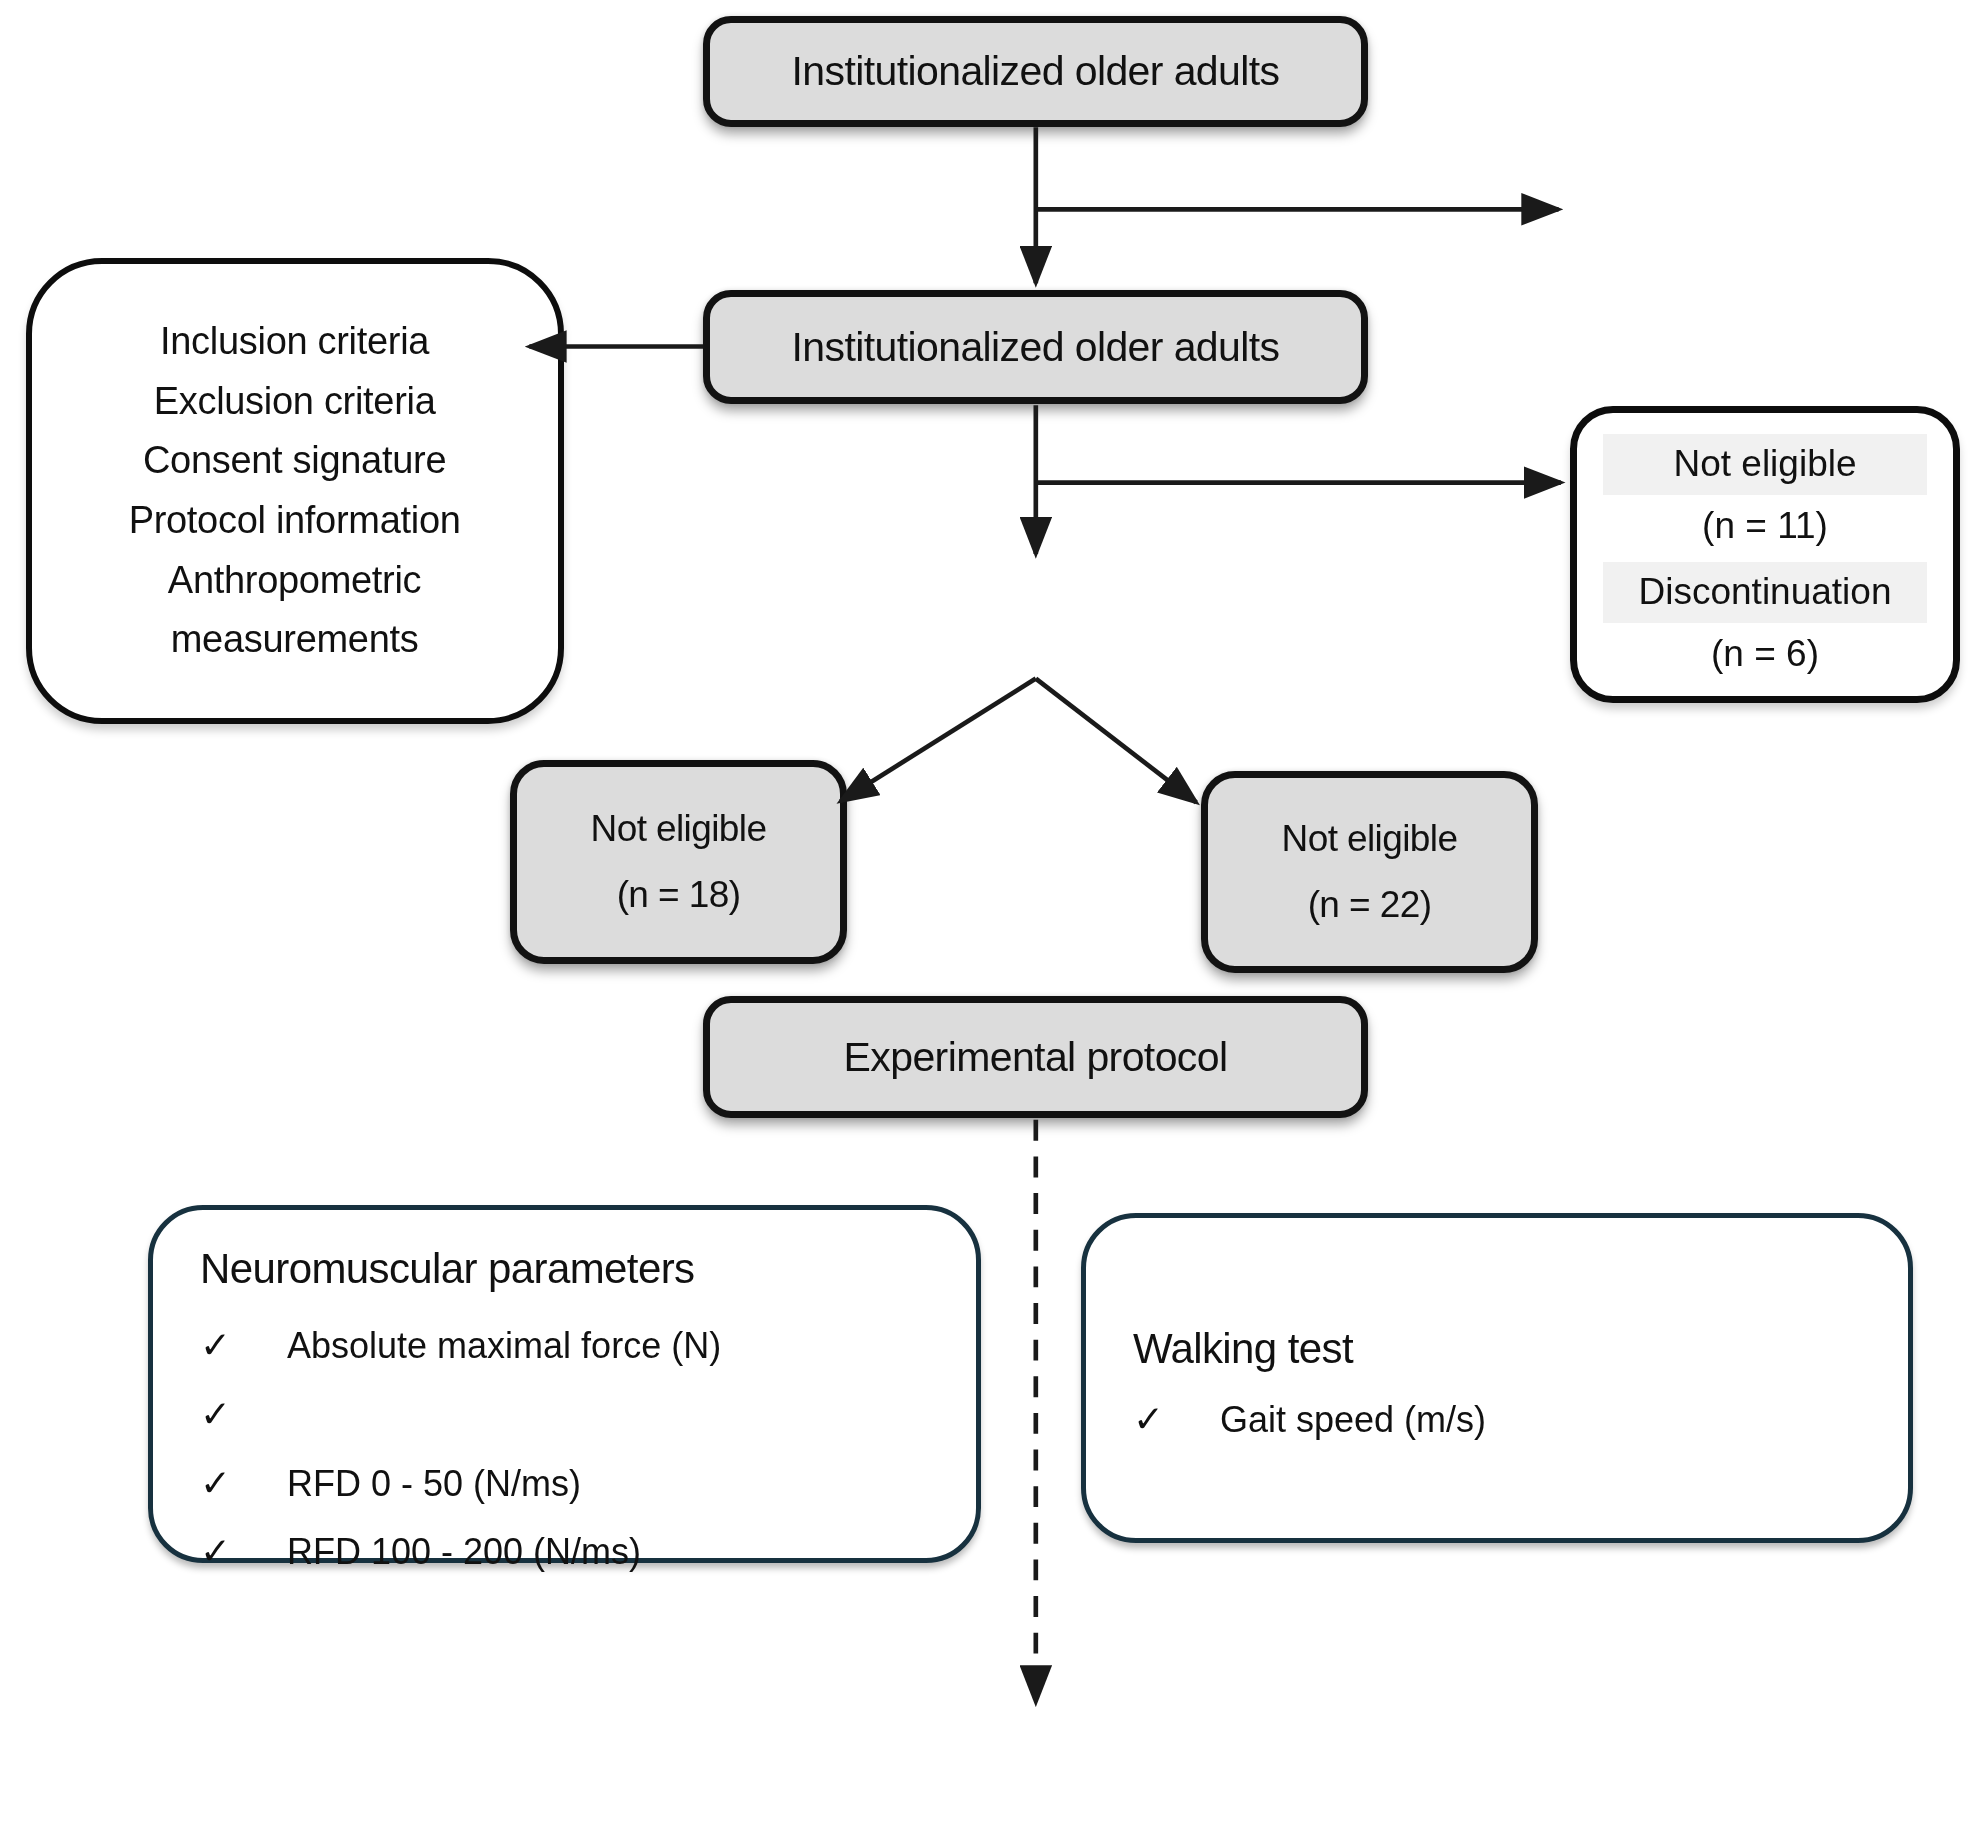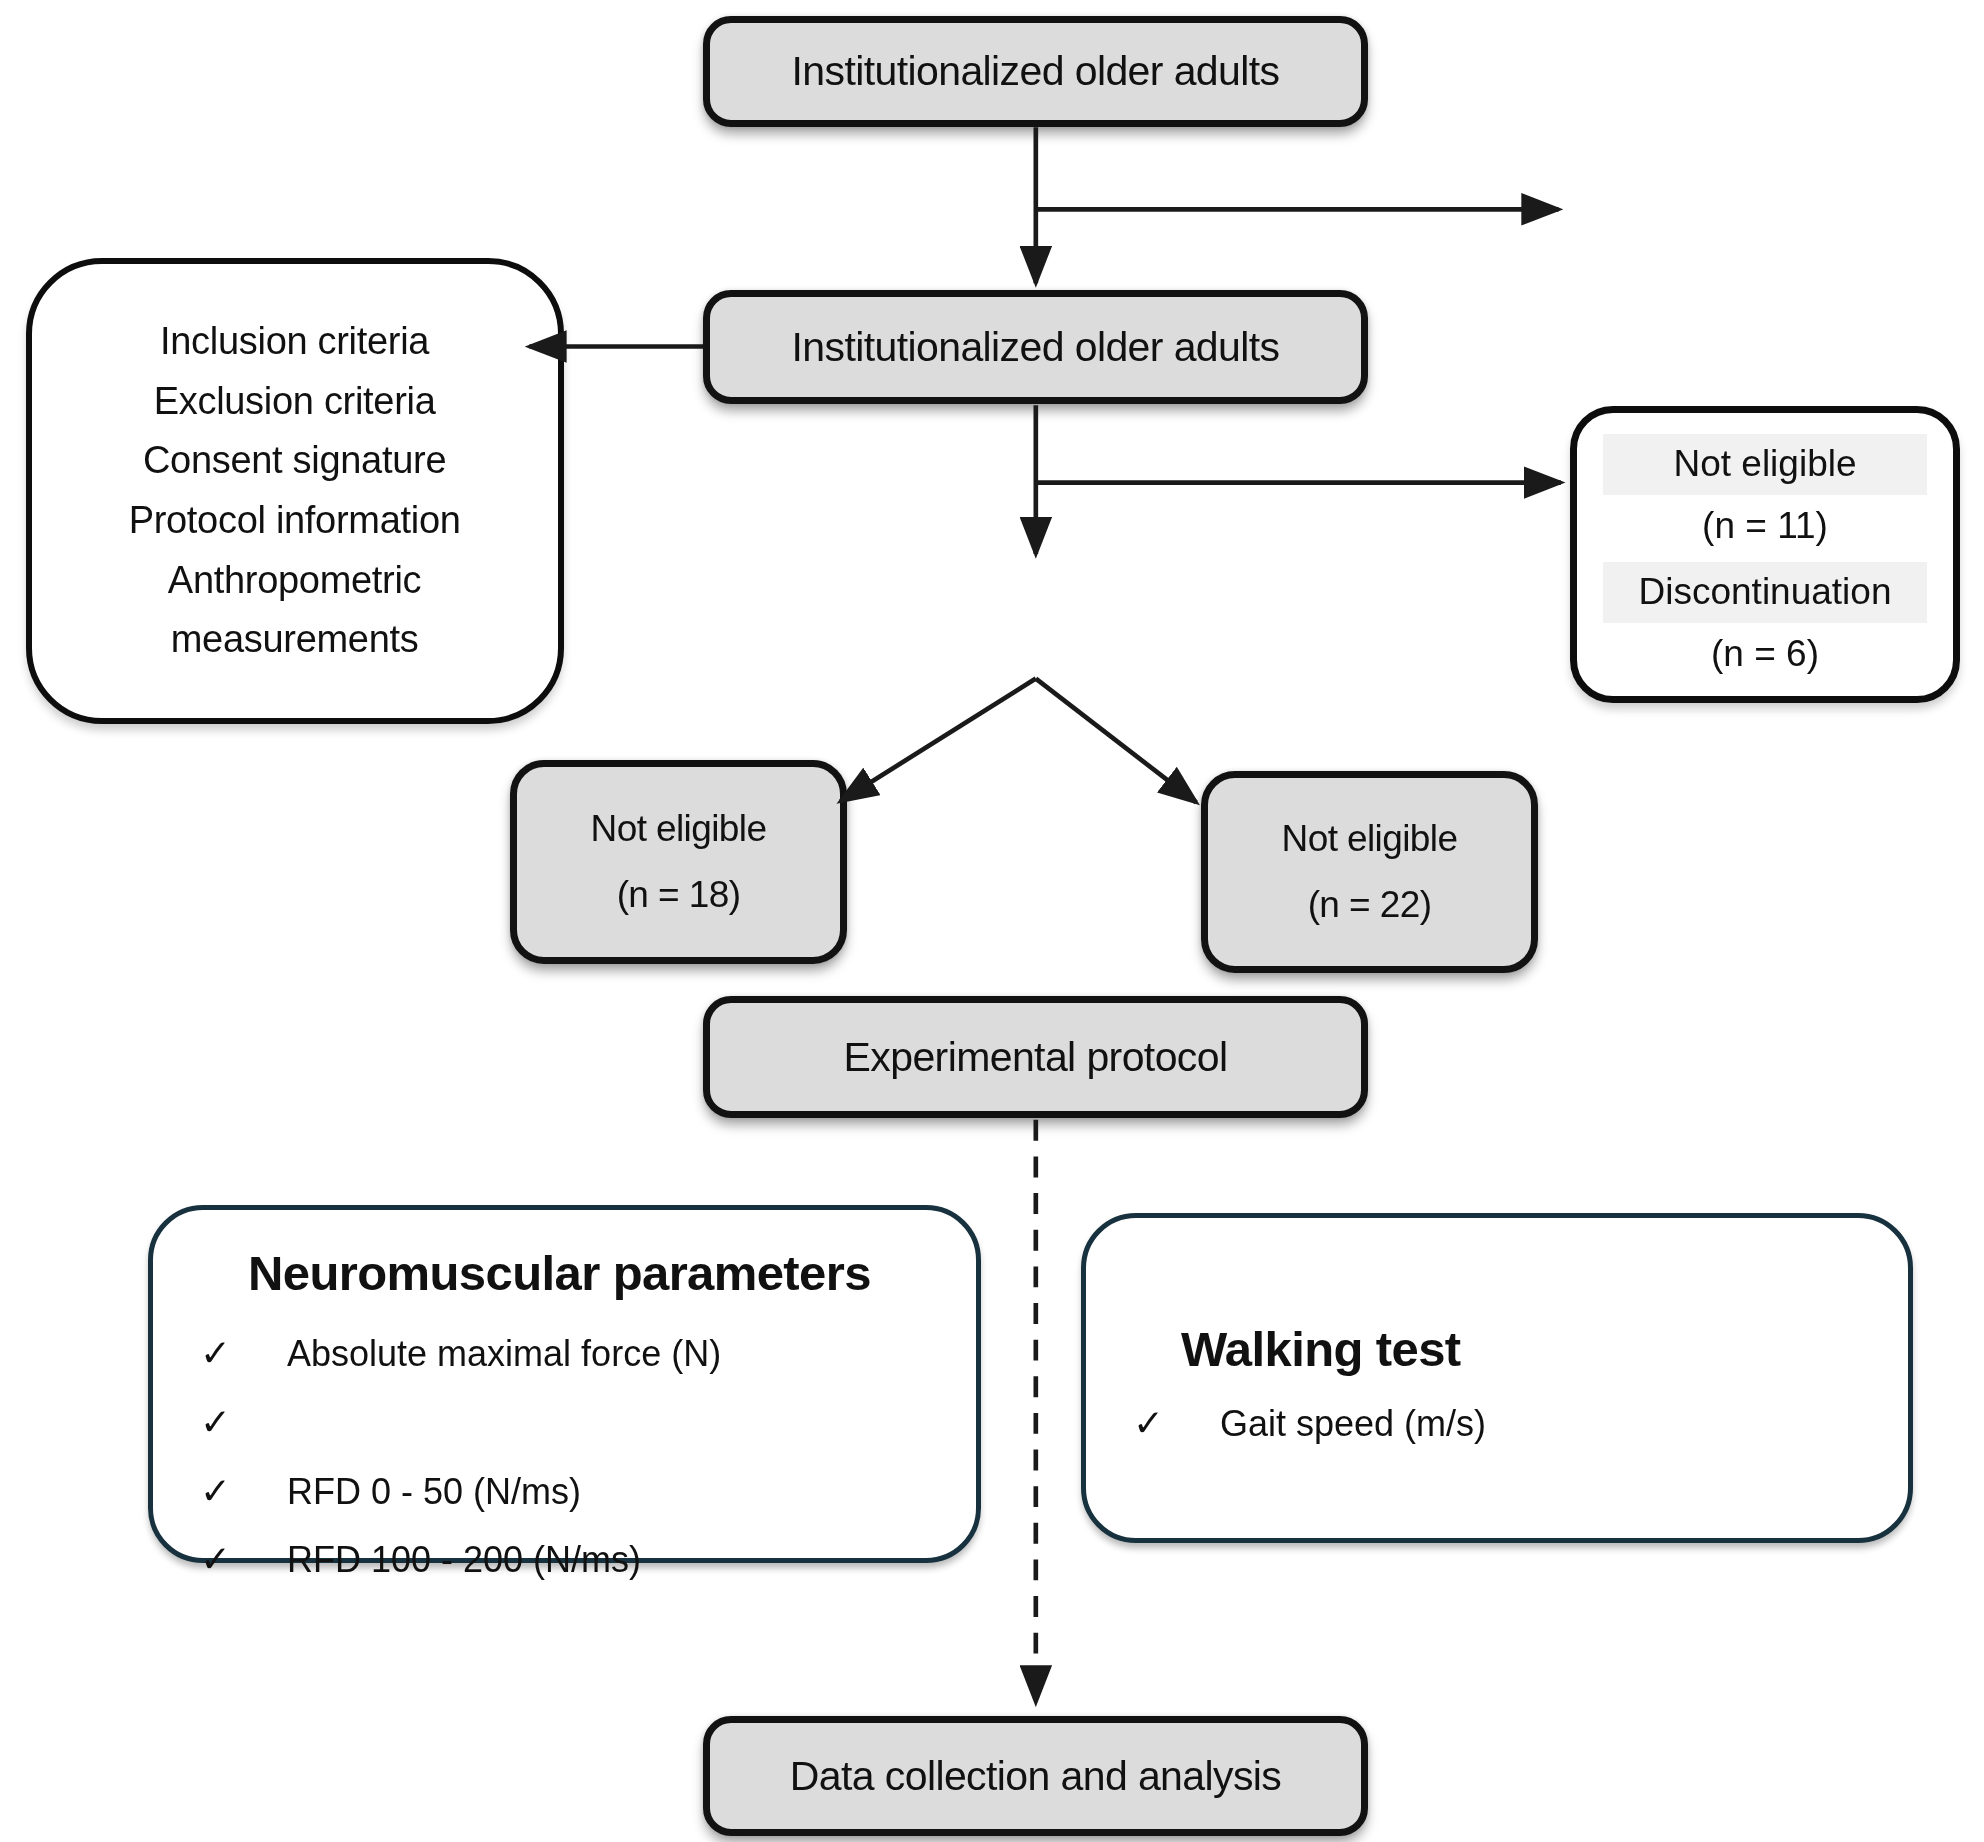--- a/index.html
+++ b/index.html
@@ -62,24 +62,23 @@
     background:#ffffff;
     border:5.2px solid #17313f;
     border-radius:55px;
     box-shadow:0 5.8px 7px -1.2px rgba(0,0,0,.28);
     flex-direction:column;
     align-items:flex-start;
     text-align:left;
     font-size:36px;
   }
   .panel .panel-title{
-    font-weight:bold;
-    font-size:49px;
+    font-weight:normal;
+    font-size:42px;
     letter-spacing:-0.6px;
-    margin-left:48px;
   }
   .panel ul{
     list-style:none;
     margin:0;padding:0;
   }
   .panel li{
     display:flex;
     align-items:baseline;
     margin-top:25.6px;
   }
@@ -175,23 +174,20 @@
   <div class="node panel walking" style="left:1081px;top:1213px;width:832px;height:330px;">
     <div class="panel-title">Walking test</div>
     <ul>
       <li>
         <span class="check">✓</span>
         <span>Gait speed (m/s)</span>
       </li>
     </ul>
   </div>
 
-  <div class="node gray" style="left:703px;top:1716px;width:665px;height:120px;">
-    <span>Data collection and analysis</span>
-  </div>
 
   <svg class="connectors" viewBox="0 0 3413 3168">
     <defs>
       <marker id="ah" markerWidth="9" markerHeight="7" refX="8" refY="3.5" orient="auto">
         <path d="M0,0 L9,3.5 L0,7 z" fill="#1a1a1a"></path>
       </marker>
     </defs>
     <line x1="1781" y1="219" x2="1781" y2="487" marker-end="url(#ah)"></line>
     <line x1="1781" y1="360" x2="2680" y2="360" marker-end="url(#ah)"></line>
     <line x1="1209" y1="596" x2="910" y2="596" marker-end="url(#ah)"></line>

